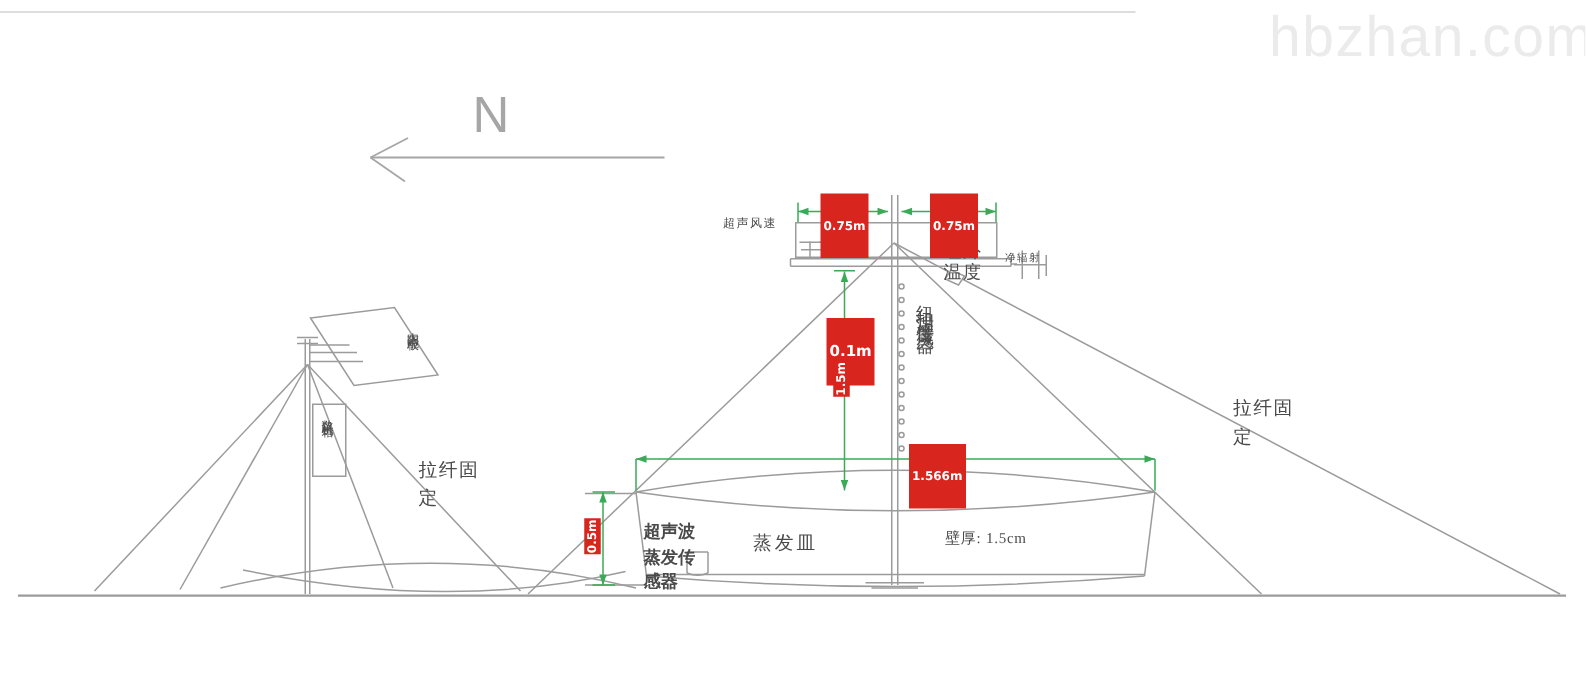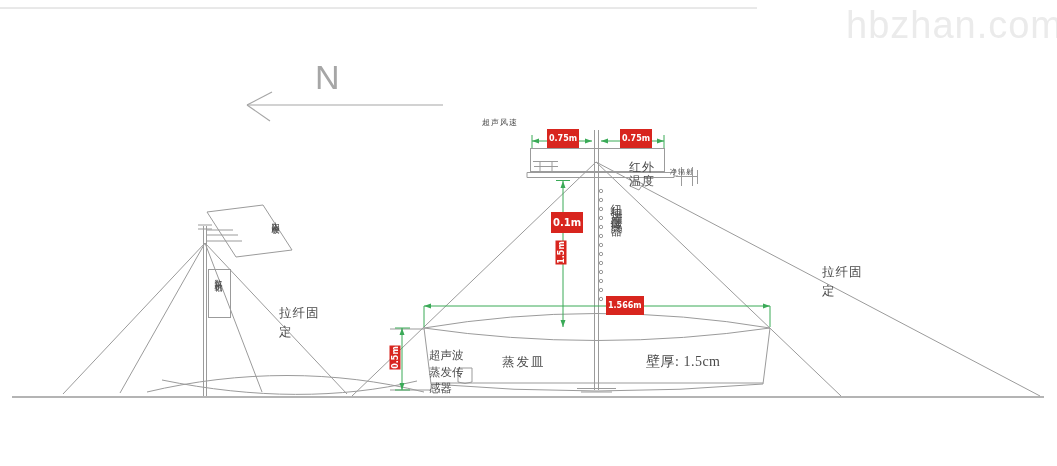--- a/index.html
+++ b/index.html
@@ -10,21 +10,21 @@
   #linework{position:absolute;left:0;top:0;}
   .lbl{
     position:absolute;color:#4a4a4a;
     font-family:"Liberation Serif","DejaVu Serif",serif;
     line-height:1.3;white-space:pre-wrap;
   }
   .vert{writing-mode:vertical-rl;text-orientation:upright;}
   .dim{
     position:absolute;background:#d8251e;color:#ffffff;
     font-family:"DejaVu Sans",sans-serif;font-weight:bold;
-    font-size:8px;line-height:11px;padding:4px 2px;white-space:nowrap;
+    font-size:8px;line-height:11px;padding:16px 2px;white-space:nowrap;
   }
   .dim.rot{display:flex;align-items:center;justify-content:center;padding:0;}
   #watermark{
     position:absolute;left:846px;top:4px;width:205px;
     font-size:38px;color:#ebebeb;letter-spacing:1px;
     font-family:"Liberation Sans",sans-serif;text-align:right;
   }
   #north-letter{
     position:absolute;left:315px;top:58px;font-size:34px;color:#a6a6a6;
     font-weight:400;font-family:"Liberation Sans",sans-serif;
@@ -168,41 +168,41 @@
       <path d="M395,390 H410"></path>
       <polygon points="402,328 399.5,335 404.5,335" fill="#3aaa57" stroke="none"></polygon>
       <polygon points="402,390 399.5,383 404.5,383" fill="#3aaa57" stroke="none"></polygon>
     </g>
   </svg>
 
   <div id="watermark">hbzhan.com</div>
 
   <div id="north-letter">N</div>
 
-  <div class="lbl" style="left:482px;top:118px;font-size:8px;letter-spacing:1px;">超声风速</div>
+  <div class="lbl" style="left:482px;top:144px;font-size:8px;letter-spacing:1px;">超声风速</div>
 
   <div class="lbl" style="left:629px;top:149px;width:30px;font-size:12px;letter-spacing:1px;word-break:break-all;line-height:1.15;margin-top:12px;">红外温度</div>
 
   <div class="lbl" style="left:670px;top:168px;font-size:7px;letter-spacing:1px;">净辐射</div>
 
   <div class="lbl vert" style="left:608px;top:194px;font-size:12px;letter-spacing:3.5px;">纽扣温度传感器</div>
 
   <div class="lbl vert" style="left:269px;top:215px;font-size:8px;letter-spacing:1.5px;">太阳能板</div>
 
   <div class="lbl vert" style="left:212px;top:273px;font-size:8px;letter-spacing:1.5px;">数采机箱</div>
 
   <div class="lbl" style="left:279px;top:304px;width:42px;font-size:12.5px;letter-spacing:1px;word-break:break-all;line-height:1.55;">拉纤固定</div>
 
   <div class="lbl" style="left:822px;top:263px;width:42px;font-size:12.5px;letter-spacing:1px;word-break:break-all;line-height:1.55;">拉纤固定</div>
 
-  <div class="lbl" style="left:429px;top:347px;width:40px;font-size:11.5px;word-break:break-all;line-height:1.45;">超声波蒸发传感器</div>
+  <div class="lbl" style="left:429px;top:347px;width:40px;font-size:11.5px;word-break:break-all;line-height:1.45;font-weight:bold;">超声波蒸发传感器</div>
 
   <div class="lbl" style="left:502px;top:354px;font-size:12.5px;letter-spacing:2px;font-family:Liberation Serif, serif;">蒸发皿</div>
 
-  <div class="lbl" style="left:646px;top:353px;font-size:14px;letter-spacing:0.5px;">壁厚: 1.5cm</div>
+  <div class="lbl" style="left:630px;top:353px;font-size:10px;letter-spacing:0.5px;">壁厚: 1.5cm</div>
 
   <div class="dim" style="left:547px;top:129px;">0.75m</div>
 
   <div class="dim" style="left:620px;top:129px;">0.75m</div>
 
   <div class="dim" style="left:551px;top:212px;font-size:10px;line-height:13px;">0.1m</div>
 
   <div class="dim rot" style="left:549px;top:247px;width:24px;height:11px;transform:rotate(-90deg);">
     <span>1.5m</span>
   </div>

